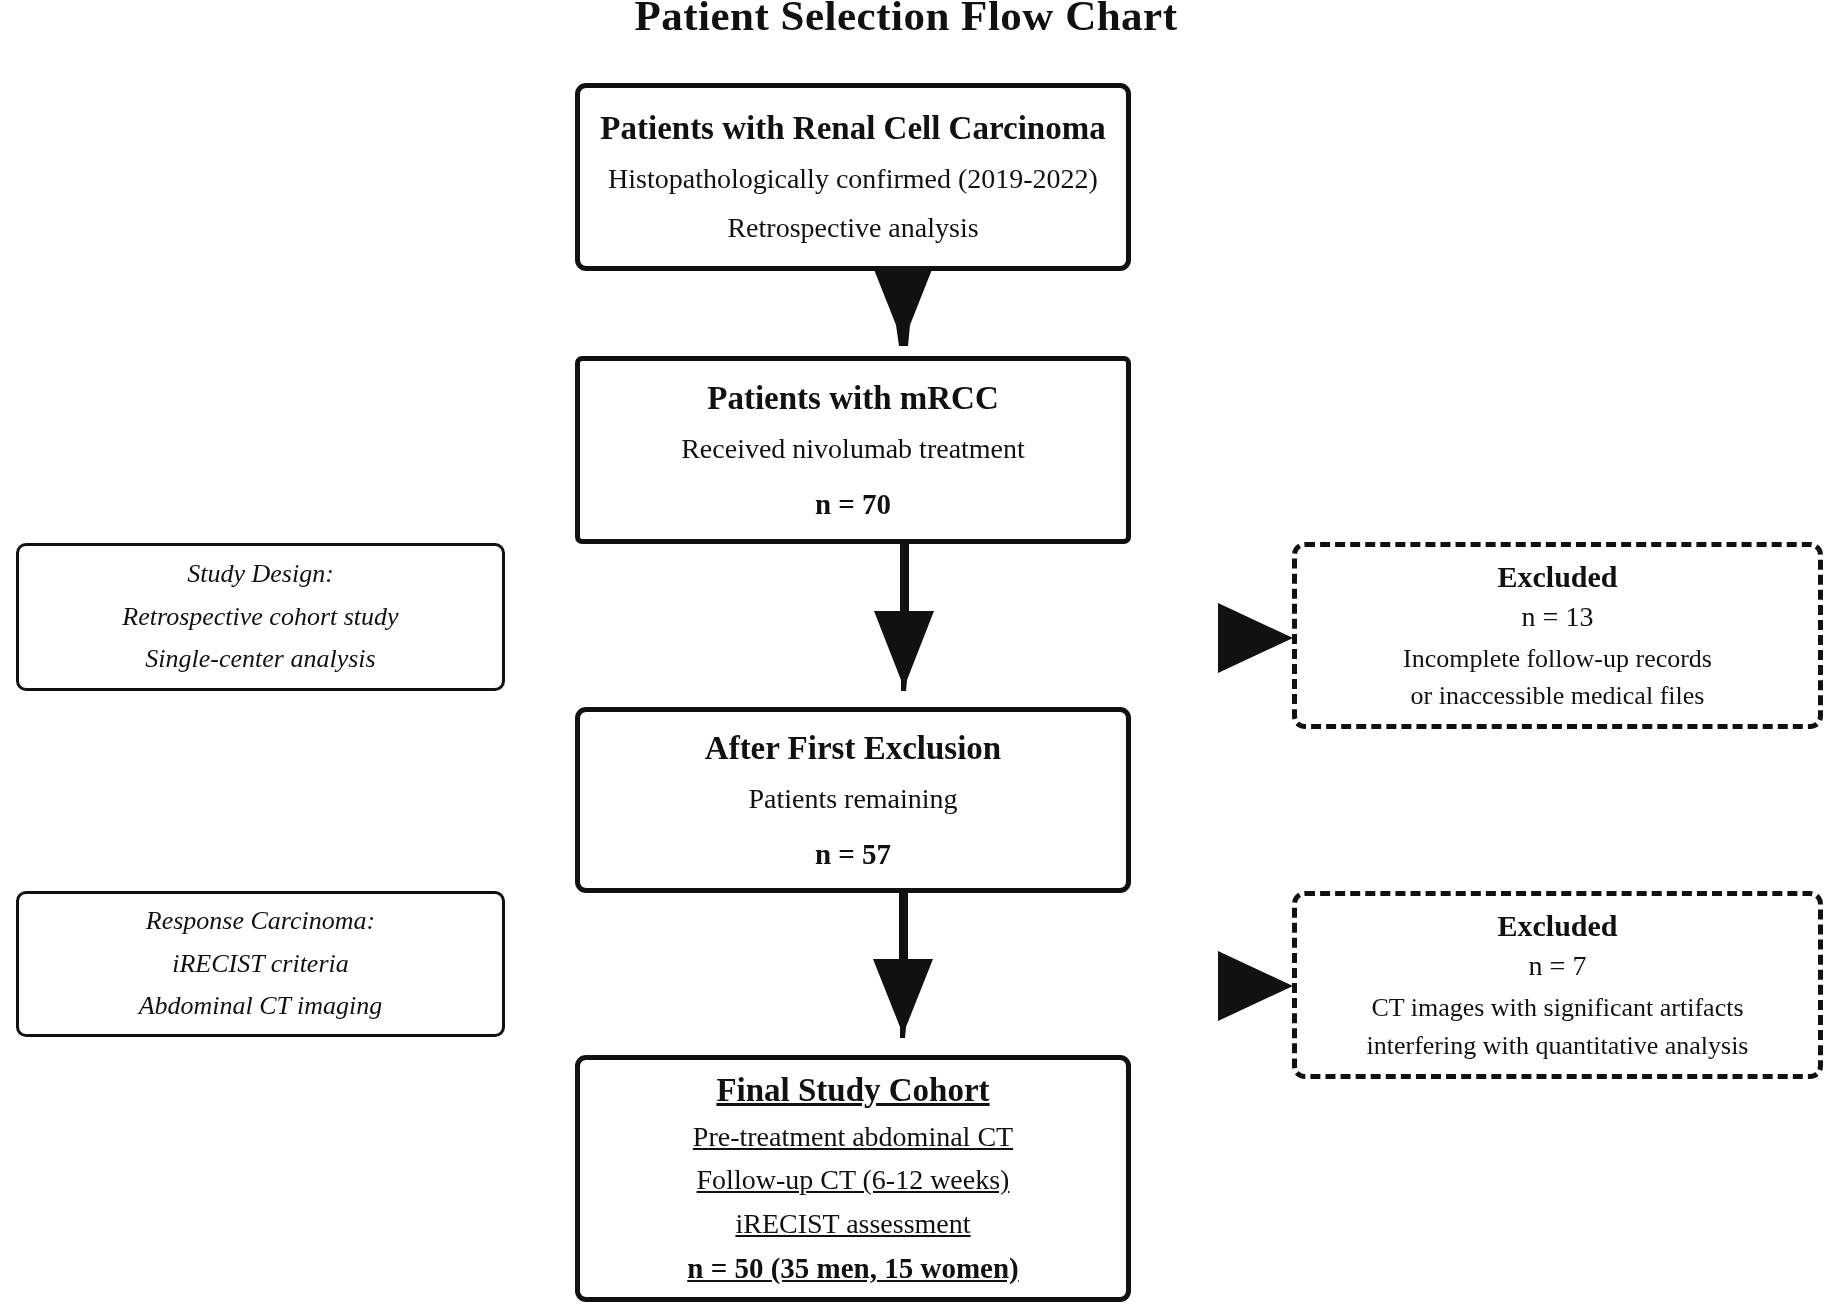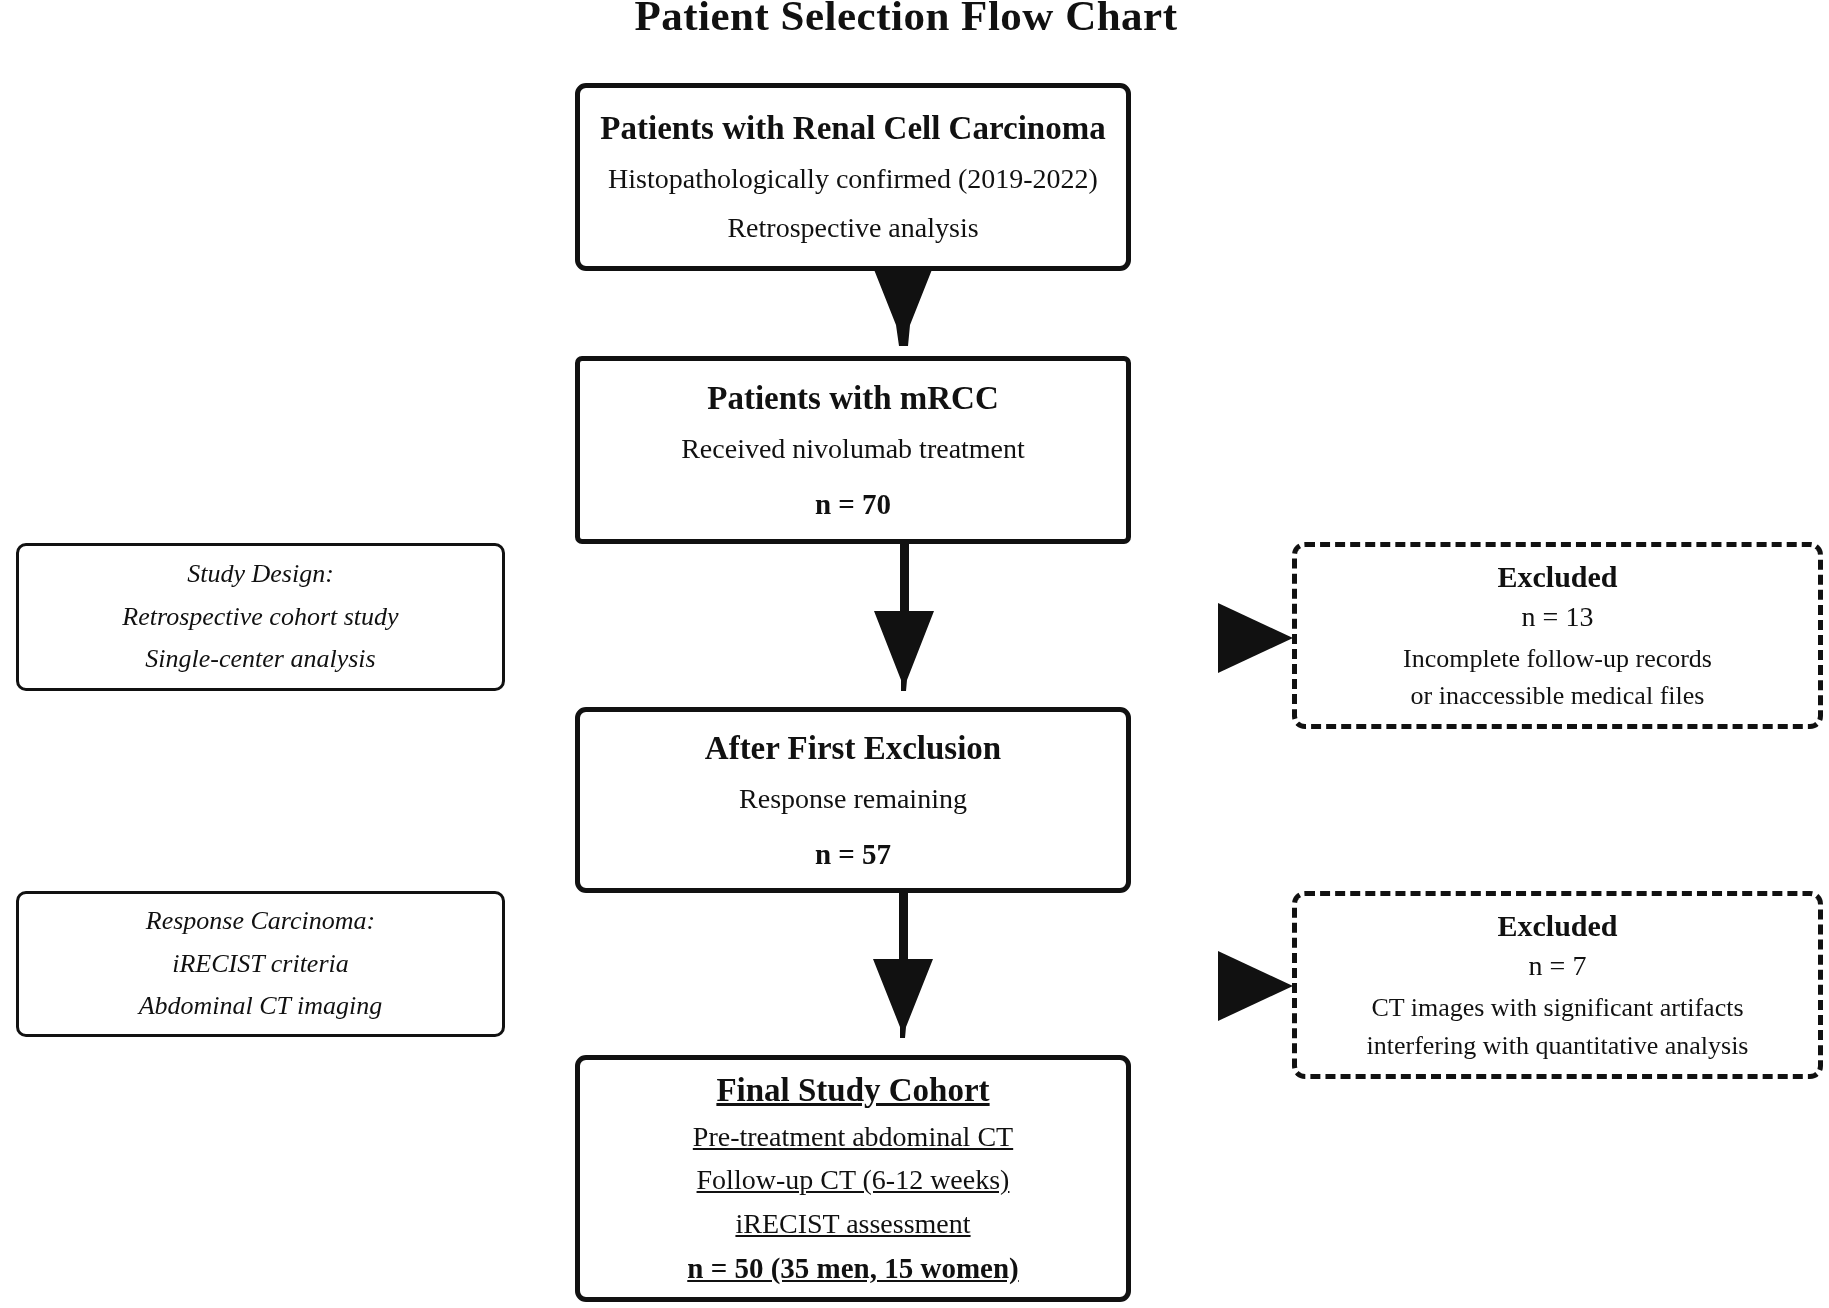--- a/index.html
+++ b/index.html
@@ -127,21 +127,21 @@
   </div>
 
   <div class="cbox" id="b2">
     <div class="cbox-title">Patients with mRCC</div>
     <div class="cbox-line">Received nivolumab treatment</div>
     <div class="cbox-n">n = 70</div>
   </div>
 
   <div class="cbox" id="b3">
     <div class="cbox-title">After First Exclusion</div>
-    <div class="cbox-line">Response remaining</div>
+    <div class="cbox-line">Patients remaining</div>
     <div class="cbox-n">n = 57</div>
   </div>
 
   <div class="cbox" id="b4">
     <div class="cbox-title">Final Study Cohort</div>
     <div class="cbox-line">Pre-treatment abdominal CT</div>
     <div class="cbox-line">Follow-up CT (6-12 weeks)</div>
     <div class="cbox-line">iRECIST assessment</div>
     <div class="cbox-n">n = 50 (35 men, 15 women)</div>
   </div>

